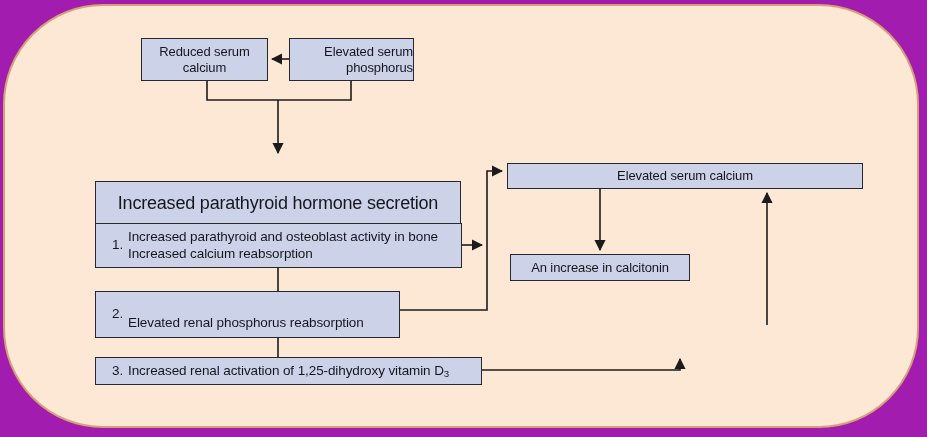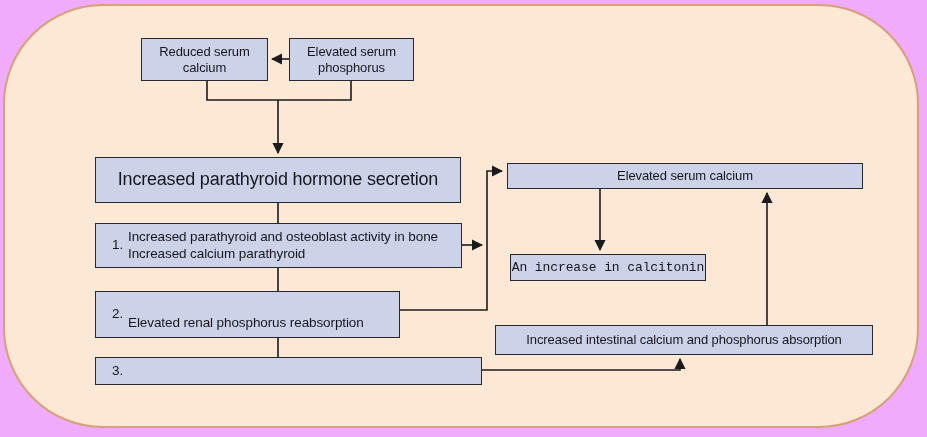--- a/index.html
+++ b/index.html
@@ -8,21 +8,21 @@
     --container-fill: #fce8d4;
     --container-border: #d6a078;
     --line: #1b1b1b;
     --text: #16161e;
   }
   html, body { margin: 0; padding: 0; background: #ffffff; }
   .page {
     position: relative;
     width: 927px;
     height: 437px;
-    background: #f0abfc;
+    background: #a21caf;
     font-family: "Liberation Sans", sans-serif;
     overflow: hidden;
   }
   .container {
     position: absolute;
     left: 3px; top: 4px;
     width: 916px; height: 424px;
     background: var(--container-fill, #fce8d4);
     border: 2px solid var(--container-border, #d6a078);
     border-radius: 100px;
@@ -52,20 +52,21 @@
     line-height: 1.22;
     display: flex;
     align-items: center;
     justify-content: center;
     text-align: center;
     letter-spacing: -0.1px;
   }
   .node.title {
     font-size: 18px;
     letter-spacing: -0.2px;
+    margin-top: 24px;
   }
   .node.step {
     justify-content: flex-start;
     text-align: left;
     padding: 4px 6px 4px 16px;
     font-size: 13.5px;
   }
   .node.step .num {
     flex: 0 0 auto;
     margin-right: 5px;
@@ -108,43 +109,45 @@
 
     <path class="wire" d="M 600,189 V 250" marker-end="url(#arr)"></path>
 
     <path class="wire" d="M 767,325 V 193" marker-end="url(#arr)"></path>
 
     <path class="wire" d="M 482,370 H 680 V 359" marker-end="url(#arr)"></path>
   </svg>
 
   <div class="node" style="left:141px; top:38px; width:127px; height:43px;">Reduced serum calcium</div>
 
-  <div class="node" style="left:289px; top:38px; width:125px; height:43px;">Elevated serum phosphorus</div>
+  <div class="node" style="left:289px; top:38px; width:125px; height:43px;text-align:right;">Elevated serum phosphorus</div>
 
   <div class="node title" style="left:95px; top:157px; width:366px; height:46px;">Increased parathyroid hormone secretion</div>
 
   <div class="node step" style="left:95px; top:223px; width:367px; height:45px;">
     <span class="num">1.</span>
     <span class="steptext">
       <span>Increased parathyroid and osteoblast activity in bone</span><br>
-      <span>Increased calcium parathyroid</span>
+      <span>Increased calcium reabsorption</span>
     </span>
   </div>
 
   <div class="node step" style="left:95px; top:291px; width:305px; height:47px;">
     <span class="num">2.</span>
     <span class="steptext">
       <br>
       <span>Elevated renal phosphorus reabsorption</span>
     </span>
   </div>
 
   <div class="node step" style="left:95px; top:357px; width:387px; height:28px;">
     <span class="num">3.</span>
+    <span class="steptext">
+      <span>Increased renal activation of 1,25-dihydroxy vitamin D</span><sub class="subscript">3</sub>
+    </span>
   </div>
 
   <div class="node" style="left:507px; top:163px; width:356px; height:26px;">Elevated serum calcium</div>
 
-  <div class="node" style="left:510px; top:254px; width:196px; height:27px;font-family:Liberation Mono, monospace;">An increase in calcitonin</div>
+  <div class="node" style="left:510px; top:254px; width:180px; height:27px;">An increase in calcitonin</div>
 
-  <div class="node" style="left:495px; top:325px; width:378px; height:30px;">Increased intestinal calcium and phosphorus absorption</div>
 
 </div>
 
 </body></html>

